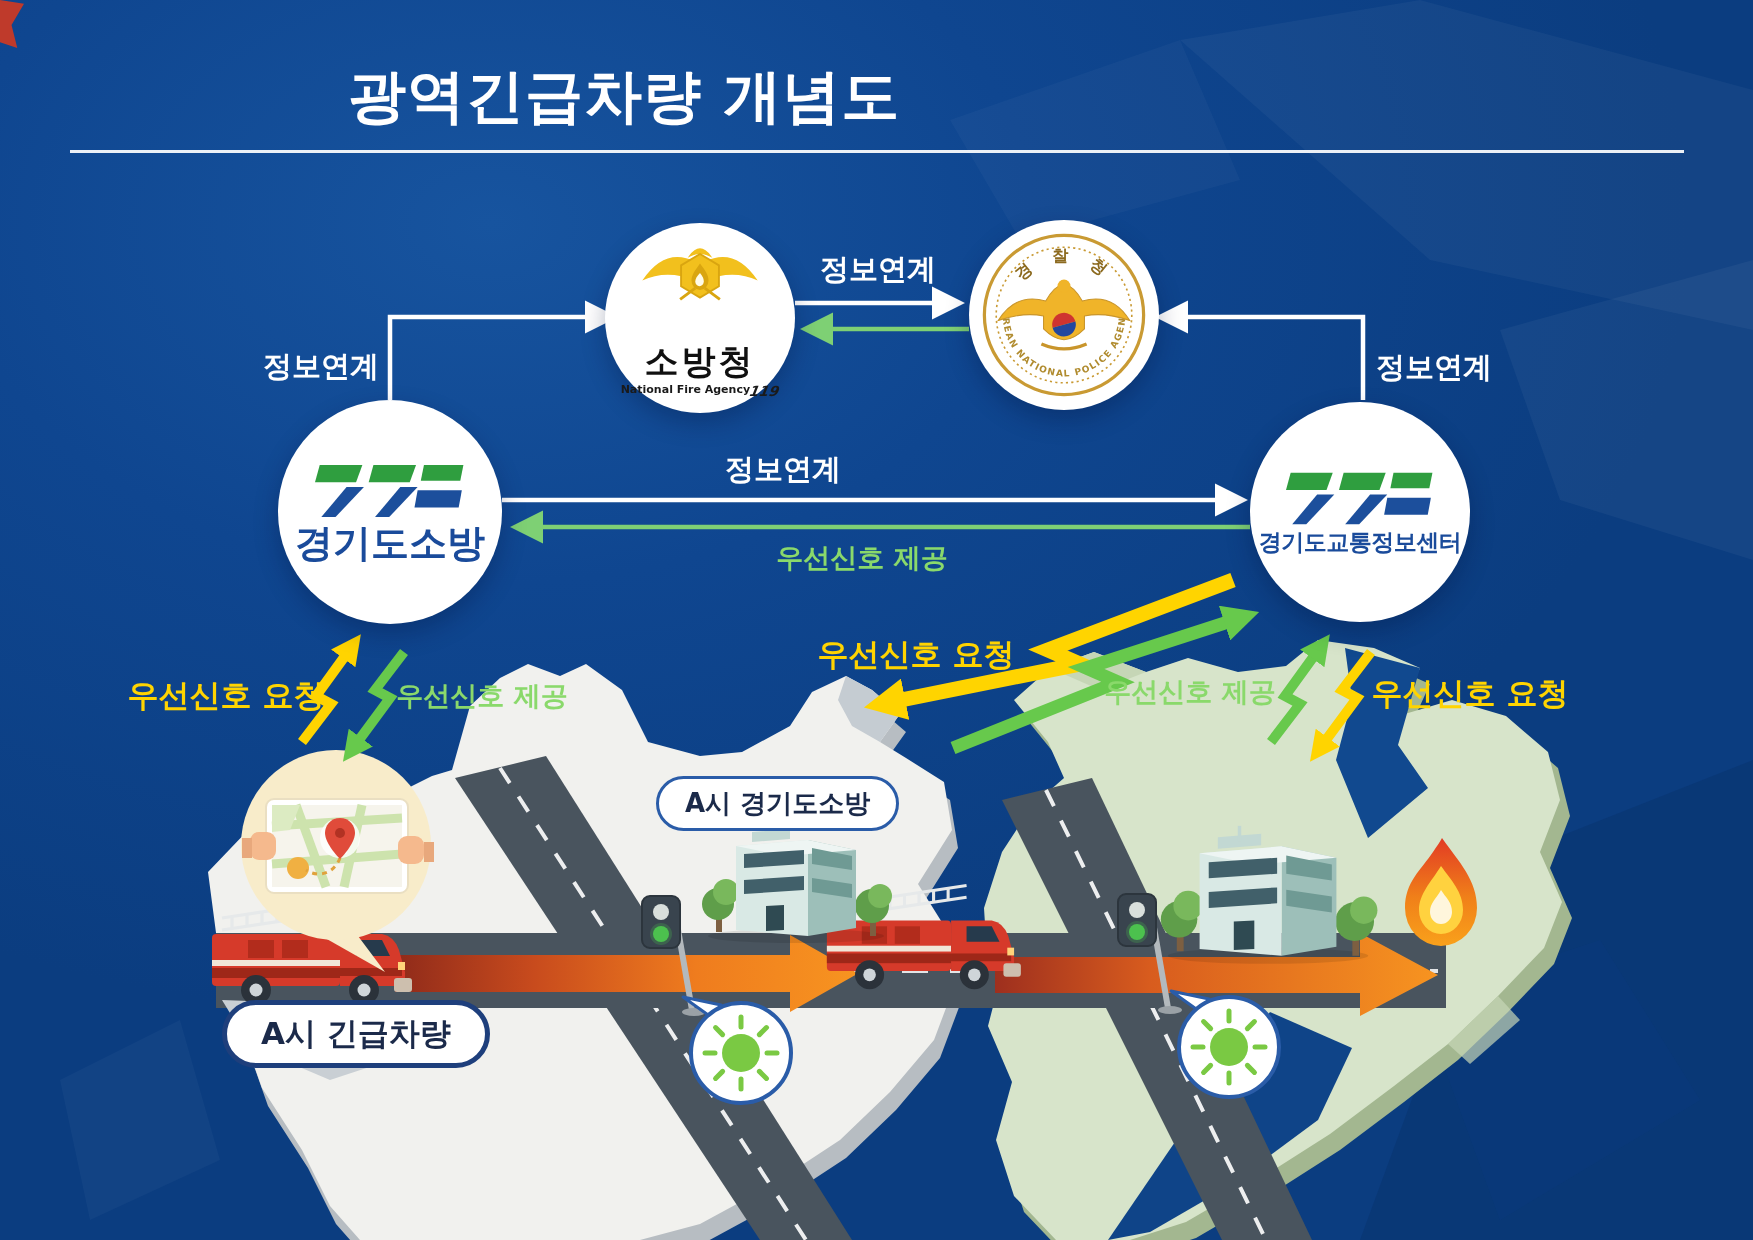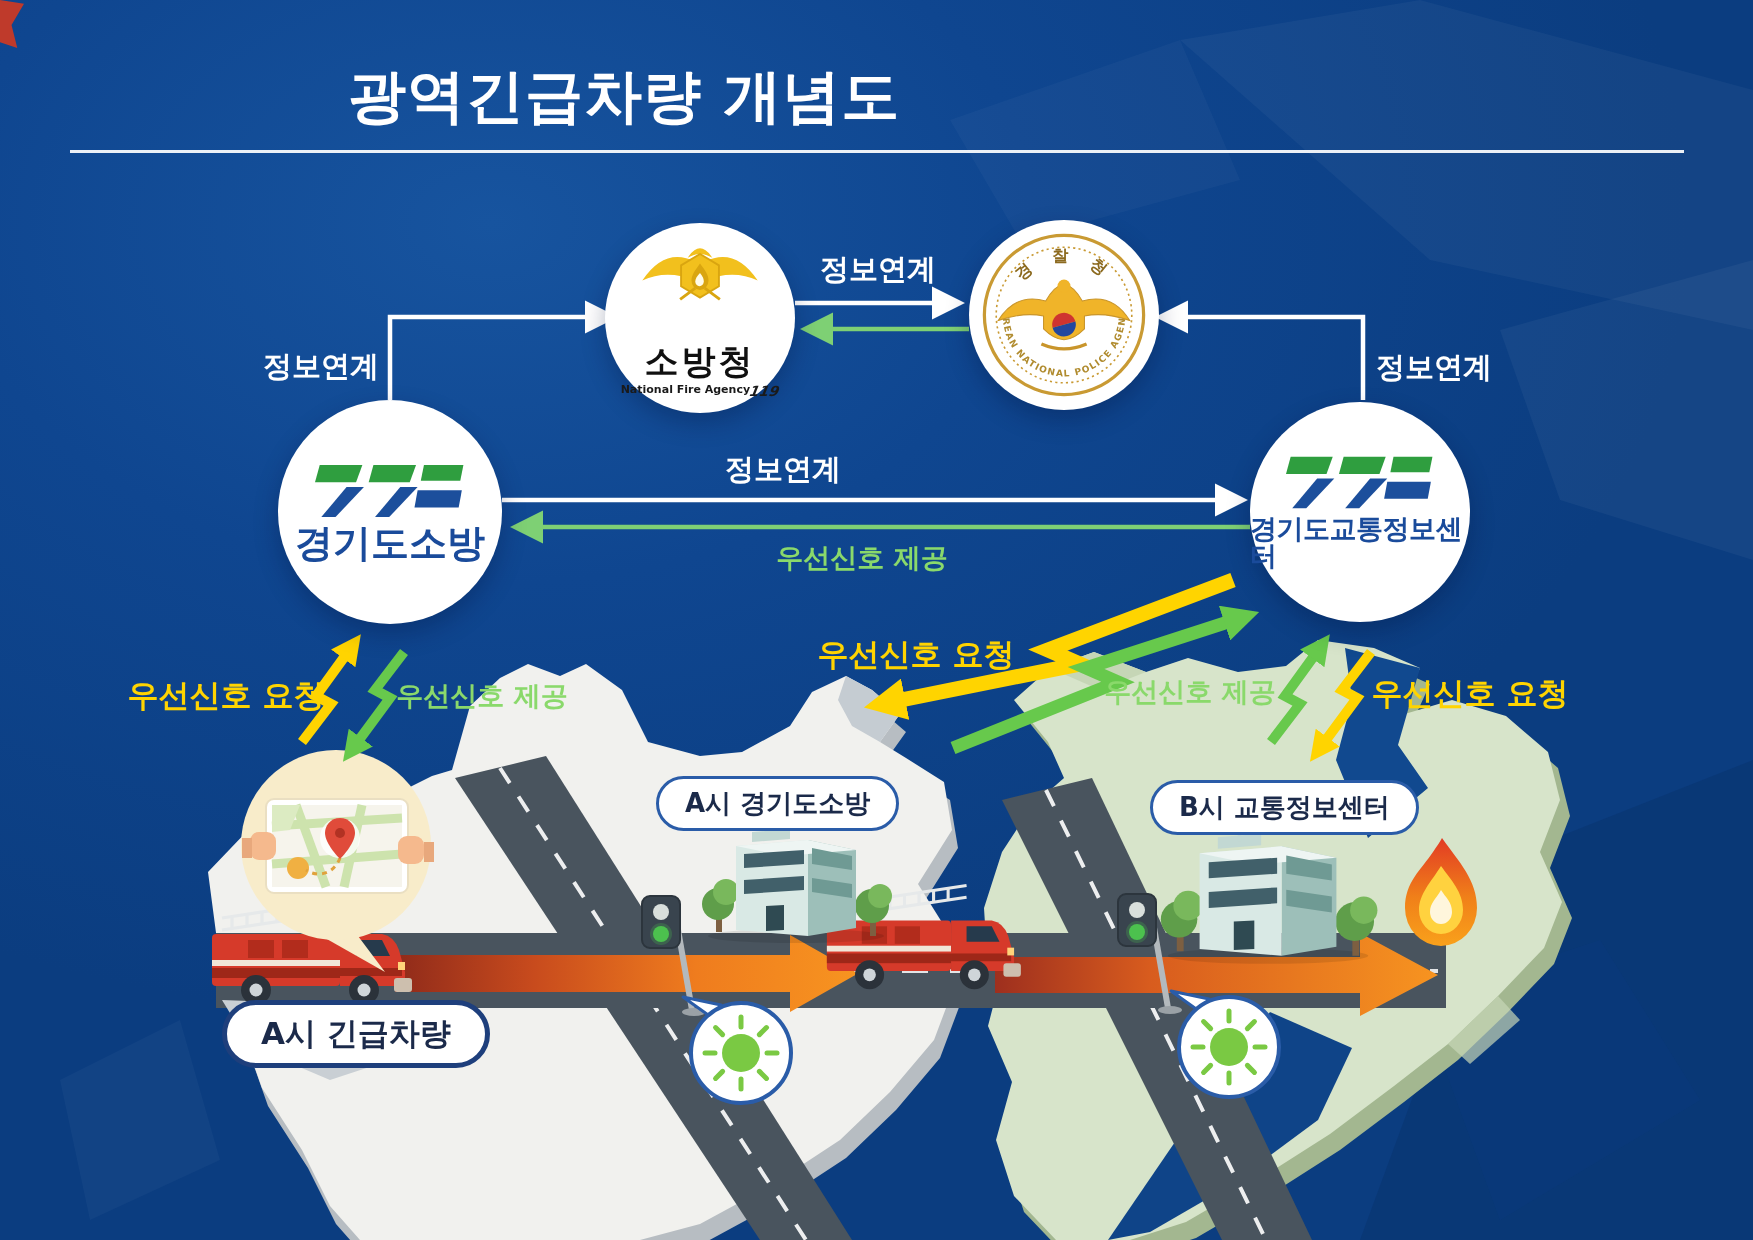--- a/index.html
+++ b/index.html
@@ -19,21 +19,21 @@
         align-items:center;justify-content:center;gap:5px;z-index:3;
         box-shadow:0 10px 24px rgba(0,18,55,.30);}
   .node-fire{left:605px;top:223px;width:190px;height:190px;}
   .node-police{left:969px;top:220px;width:190px;height:190px;}
   .node-ggfire{left:278px;top:400px;width:224px;height:224px;}
   .node-ggtraffic{left:1250px;top:402px;width:220px;height:220px;}
   .fire-name{font-size:34px;font-weight:700;color:#101010;letter-spacing:3px;line-height:1;margin-top:32px;}
   .fire-sub{font-size:11px;font-weight:700;color:#1a1a1a;display:flex;align-items:flex-start;}
   .fire-119{font-style:italic;font-weight:800;font-size:14px;transform:skewX(-12deg);display:inline-block;}
   .gg-name{font-size:38px;font-weight:800;color:#1a4b9b;line-height:1;}
-  .gg-name.small{font-size:27px;letter-spacing:-.5px;}
+  .gg-name.small{font-size:23px;letter-spacing:-.5px;}
   .pill{position:absolute;background:#fff;border:3px solid #2a5ca8;border-radius:999px;
         color:#1b2a4a;font-weight:700;font-size:26px;padding:7px 26px;white-space:nowrap;z-index:4;}
   .pill.vehicle{border:5px solid #1e3f7c;font-size:31px;padding:8px 34px;}
   .corner-mark{position:absolute;left:0;top:0;width:24px;height:48px;background:#bf3a2b;z-index:4;
         clip-path:polygon(0 0,100% 8%,48% 52%,72% 100%,0 88%);}
   svg{display:block;}
 </style>
 </head>
 <body>
 
@@ -320,16 +320,15 @@
   <div class="lbl w" style="left:1434px;top:368px;">정보연계</div>
   <div class="lbl w" style="left:783px;top:470px;">정보연계</div>
   <div class="lbl g" style="left:862px;top:558px;">우선신호 제공</div>
   <div class="lbl y" style="left:916px;top:655px;">우선신호 요청</div>
   <div class="lbl y" style="left:226px;top:696px;">우선신호 요청</div>
   <div class="lbl g" style="left:482px;top:696px;">우선신호 제공</div>
   <div class="lbl g" style="left:1190px;top:692px;">우선신호 제공</div>
   <div class="lbl y" style="left:1470px;top:694px;">우선신호 요청</div>
 
   <div class="pill" style="left:656px;top:776px;">A시 경기도소방</div>
-  <div class="pill" style="left:1150px;top:780px;">B시 교통정보센터</div>
   <div class="pill vehicle" style="left:222px;top:1000px;">A시 긴급차량</div>
 
 </div>
 
 </body></html>

